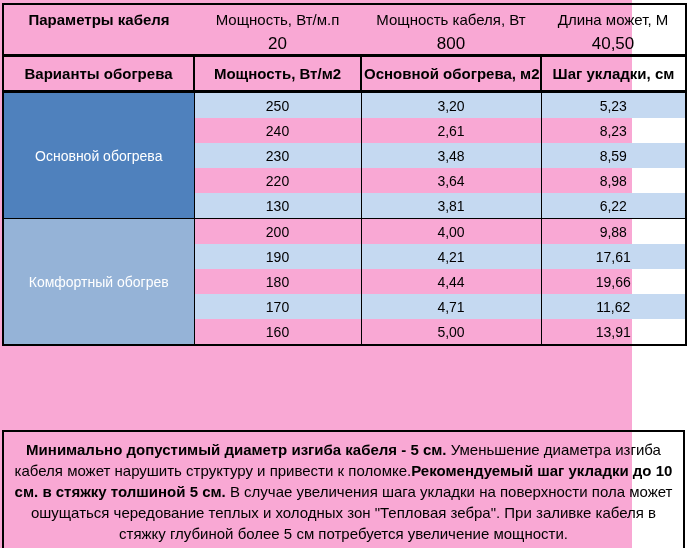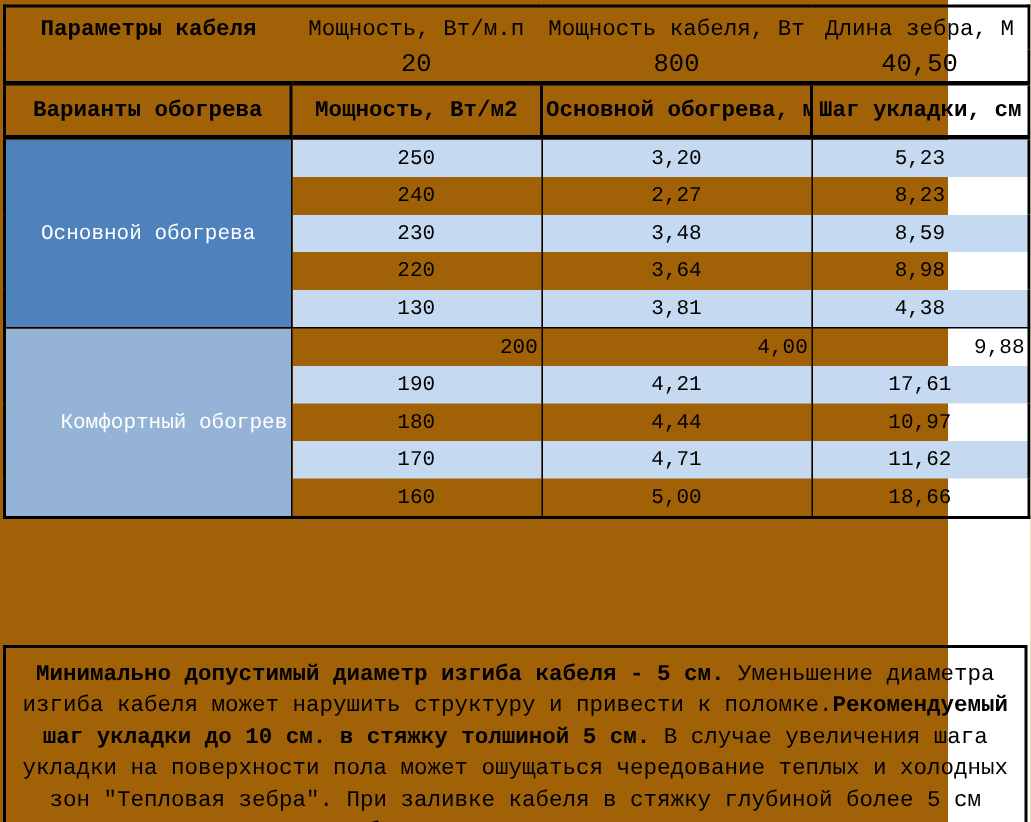--- a/index.html
+++ b/index.html
@@ -1,21 +1,21 @@
 <!DOCTYPE html>
 <html style="--section-primary: #4f81bd; --section-comfort: #95b3d7; --row-band: #c5d9f1; --border: #000000;"><head>
 <meta charset="utf-8">
 <style>
   html, body { margin: 0; padding: 0; background: #fff; }
   .page {
     width: 632px; height: 548px;
     box-sizing: border-box;
     padding: 3px 2px 0 2px;
-    background: #a16207;
-    font-family: Liberation Mono, monospace;
+    background: #f9a8d4;
+    font-family: Liberation Sans, sans-serif;
     color: #000;
     position: relative;
   }
   table.main-table {
     border-collapse: collapse;
     table-layout: fixed;
     width: 683px;
     border: 2px solid var(--border, #000);
   }
   td {
@@ -39,21 +39,21 @@
   .dr td { height: 25px; font-size: 14px; }
   .dr td.d { border-left: 1px solid var(--border, #000); }
   .sec {
     color: #fff;
     font-size: 15px;
     white-space: nowrap;
   }
   .sec1 { background: var(--section-primary, #4f81bd); }
   .sec2 { background: var(--section-comfort, #95b3d7); }
   .band td.d { background: var(--row-band, #c5d9f1); }
-  .secstart td { border-top: 1px solid var(--border, #000); text-align: right; }
+  .secstart td { border-top: 1px solid var(--border, #000); }
   .note {
     box-sizing: border-box;
     margin-top: 84px;
     width: 683px;
     min-height: 117px;
     border: 2px solid var(--border, #000);
     padding: 7px 10px;
     text-align: center;
     font-size: 15px;
     line-height: 21px;
@@ -69,21 +69,21 @@
       <col style="width:191px">
         <col style="width:167px">
         <col style="width:180px">
         <col style="width:145px">
     </colgroup>
     <tbody>
       <tr class="top1">
         <td class="b">Параметры кабеля</td>
         <td>Мощность, Вт/м.п</td>
         <td>Мощность кабеля, Вт</td>
-        <td>Длина зебра, М</td>
+        <td>Длина может, М</td>
       </tr>
       <tr class="top2">
         <td></td>
         <td>20</td>
         <td>800</td>
         <td>40,50</td>
       </tr>
       <tr class="head">
         <td>Варианты обогрева</td>
         <td>Мощность, Вт/м2</td>
@@ -92,64 +92,64 @@
       </tr>
 
       <tr class="dr band">
         <td class="sec sec1" rowspan="5">Основной обогрева</td>
         <td class="d">250</td>
         <td class="d">3,20</td>
         <td class="d">5,23</td>
       </tr>
       <tr class="dr">
         <td class="d">240</td>
-        <td class="d">2,27</td>
+        <td class="d">2,61</td>
         <td class="d">8,23</td>
       </tr>
       <tr class="dr band">
         <td class="d">230</td>
         <td class="d">3,48</td>
         <td class="d">8,59</td>
       </tr>
       <tr class="dr">
         <td class="d">220</td>
         <td class="d">3,64</td>
         <td class="d">8,98</td>
       </tr>
       <tr class="dr band">
         <td class="d">130</td>
         <td class="d">3,81</td>
-        <td class="d">4,38</td>
+        <td class="d">6,22</td>
       </tr>
 
       <tr class="dr secstart">
         <td class="sec sec2" rowspan="5">Комфортный обогрев</td>
         <td class="d">200</td>
         <td class="d">4,00</td>
         <td class="d">9,88</td>
       </tr>
       <tr class="dr band">
         <td class="d">190</td>
         <td class="d">4,21</td>
         <td class="d">17,61</td>
       </tr>
       <tr class="dr">
         <td class="d">180</td>
         <td class="d">4,44</td>
-        <td class="d">10,97</td>
+        <td class="d">19,66</td>
       </tr>
       <tr class="dr band">
         <td class="d">170</td>
         <td class="d">4,71</td>
         <td class="d">11,62</td>
       </tr>
       <tr class="dr">
         <td class="d">160</td>
         <td class="d">5,00</td>
-        <td class="d">18,66</td>
+        <td class="d">13,91</td>
       </tr>
     </tbody>
   </table>
 
   <div class="note">
     <span class="b">Минимально допустимый диаметр изгиба кабеля - 5 см.</span><span>  Уменьшение диаметра изгиба кабеля может нарушить структуру и привести к поломке.</span><span class="b">Рекомендуемый шаг укладки до 10 см. в стяжку толшиной 5 см.</span><span> В  случае увеличения шага укладки на поверхности пола может ошущаться чередование теплых и холодных зон "Тепловая зебра". При заливке кабеля в стяжку глубиной более 5 см потребуется увеличение мощности.</span>
   </div>
 
 </div>
 

